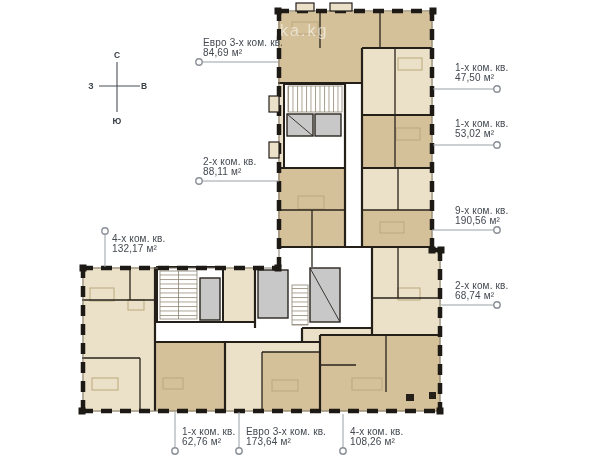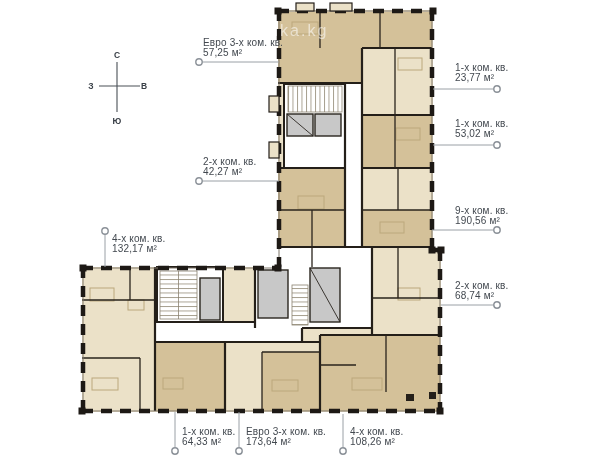--- a/index.html
+++ b/index.html
@@ -145,49 +145,49 @@
       <text x="117" y="124" text-anchor="middle" font-size="8.5" font-weight="600" fill="#3a4048">Ю</text>
       <text x="91" y="89" text-anchor="middle" font-size="8.5" font-weight="600" fill="#3a4048">З</text>
       <text x="144" y="89" text-anchor="middle" font-size="8.5" font-weight="600" fill="#3a4048">В</text>
     </g>
   </svg>
 
   <div class="watermark">lika.kg</div>
 
   <div class="apt-label" style="left:203px;top:38px">
     <div>Евро 3-х ком. кв.</div>
-    <div class="area">57,25 м²</div>
+    <div class="area">84,69 м²</div>
   </div>
   <div class="apt-label" style="left:203px;top:157px">
     <div>2-х ком. кв.</div>
-    <div class="area">42,27 м²</div>
+    <div class="area">88,11 м²</div>
   </div>
   <div class="apt-label" style="left:455px;top:63px">
     <div>1-х ком. кв.</div>
-    <div class="area">23,77 м²</div>
+    <div class="area">47,50 м²</div>
   </div>
   <div class="apt-label" style="left:455px;top:119px">
     <div>1-х ком. кв.</div>
     <div class="area">53,02 м²</div>
   </div>
   <div class="apt-label" style="left:455px;top:206px">
     <div>9-х ком. кв.</div>
     <div class="area">190,56 м²</div>
   </div>
   <div class="apt-label" style="left:455px;top:281px">
     <div>2-х ком. кв.</div>
     <div class="area">68,74 м²</div>
   </div>
   <div class="apt-label" style="left:112px;top:234px">
     <div>4-х ком. кв.</div>
     <div class="area">132,17 м²</div>
   </div>
   <div class="apt-label" style="left:182px;top:427px">
     <div>1-х ком. кв.</div>
-    <div class="area">64,33 м²</div>
+    <div class="area">62,76 м²</div>
   </div>
   <div class="apt-label" style="left:246px;top:427px">
     <div>Евро 3-х ком. кв.</div>
     <div class="area">173,64 м²</div>
   </div>
   <div class="apt-label" style="left:350px;top:427px">
     <div>4-х ком. кв.</div>
     <div class="area">108,26 м²</div>
   </div>
 

